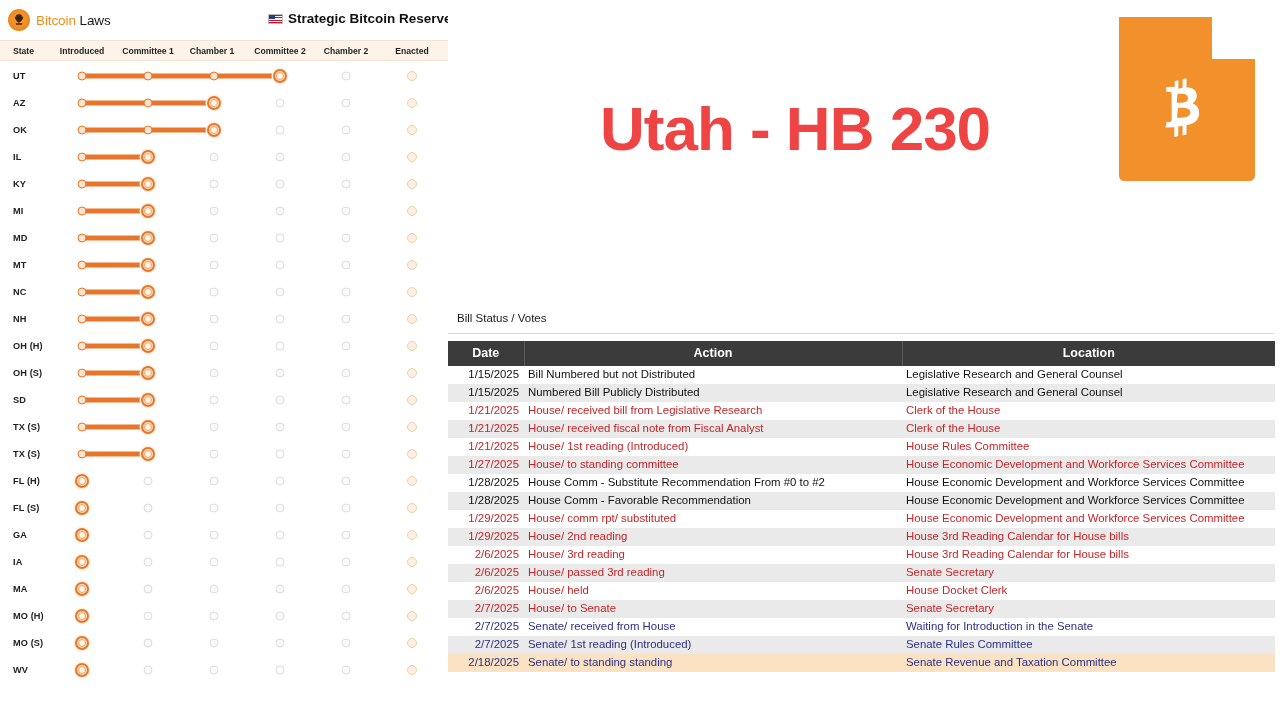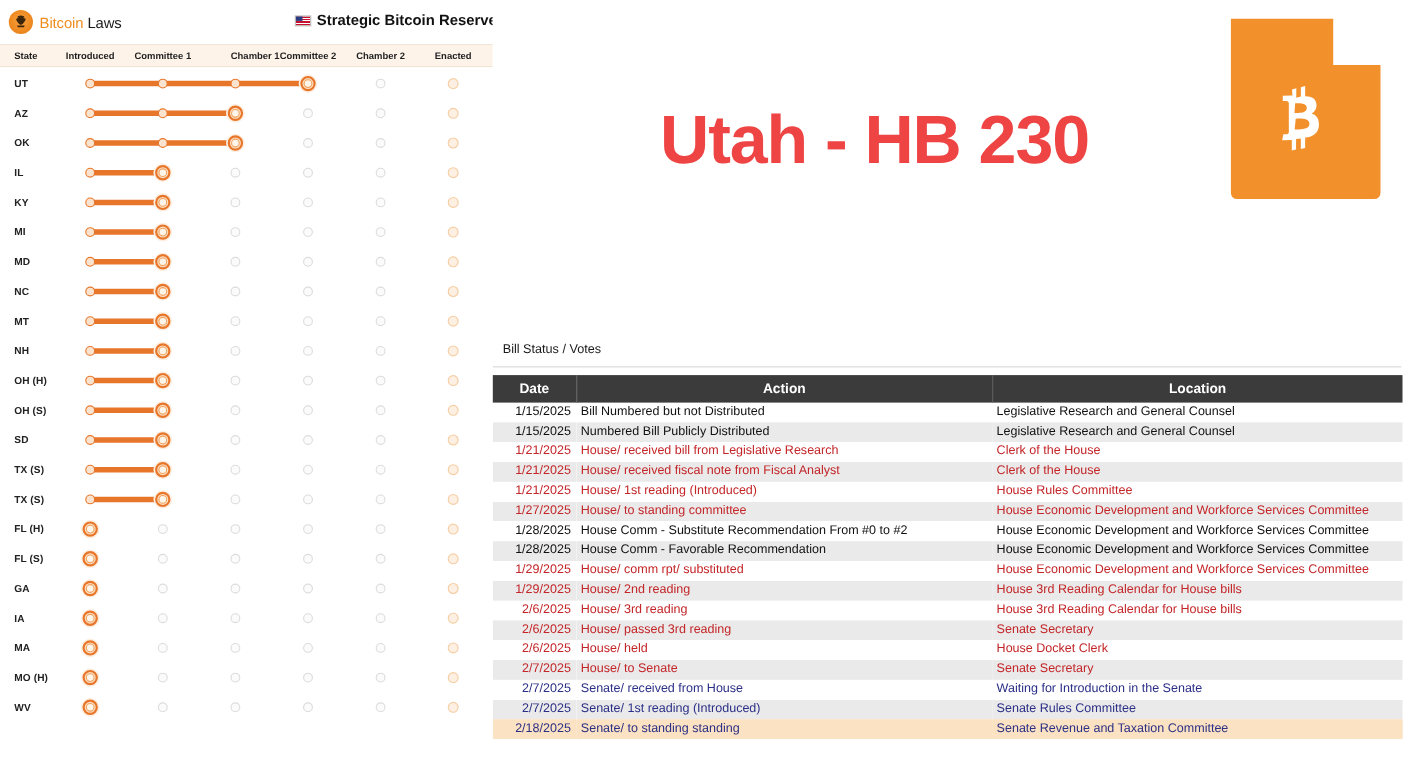--- a/index.html
+++ b/index.html
@@ -197,21 +197,21 @@
 
     <div id="race-title">
       <span class="flag-icon"></span>
       <span>Strategic Bitcoin Reserve Race</span>
     </div>
 
     <div id="tracker-head">
         <span class="th state-th" style="left: 13px;">State</span>
         <span class="th" style="left: 82px;">Introduced</span>
         <span class="th" style="left: 148px;">Committee 1</span>
-        <span class="th" style="left: 232px; text-align: center;">Chamber 1</span>
+        <span class="th" style="left: 212px; text-align: center;">Chamber 1</span>
         <span class="th" style="left: 280px;">Committee 2</span>
         <span class="th" style="left: 346px;">Chamber 2</span>
         <span class="th" style="left: 412px;">Enacted</span>
       </div>
 
     <div id="tracker-rows">
         <div class="trow">
           <span class="state-label">UT</span>
           <div class="track-line" style="left: 82px; width: 198px;"></div>
           <div class="dot filled-small" style="left: 82px;"></div>
@@ -275,40 +275,40 @@
           <span class="state-label">MD</span>
           <div class="track-line" style="left: 82px; width: 66px;"></div>
           <div class="dot filled-small" style="left: 82px;"></div>
           <div class="dot filled-current" style="left: 148px;"></div>
           <div class="dot empty-gray" style="left: 214px;"></div>
           <div class="dot empty-gray" style="left: 280px;"></div>
           <div class="dot empty-gray" style="left: 346px;"></div>
           <div class="dot empty-orange" style="left: 412px;"></div>
         </div>
         <div class="trow">
+          <span class="state-label">MT</span>
+          <div class="track-line" style="left: 82px; width: 66px;"></div>
+          <div class="dot filled-small" style="left: 82px;"></div>
+          <div class="dot filled-current" style="left: 148px;"></div>
+          <div class="dot empty-gray" style="left: 214px;"></div>
+          <div class="dot empty-gray" style="left: 280px;"></div>
+          <div class="dot empty-gray" style="left: 346px;"></div>
+          <div class="dot empty-orange" style="left: 412px;"></div>
+        </div>
+        <div class="trow">
           <span class="state-label">NC</span>
           <div class="track-line" style="left: 82px; width: 66px;"></div>
           <div class="dot filled-small" style="left: 82px;"></div>
           <div class="dot filled-current" style="left: 148px;"></div>
           <div class="dot empty-gray" style="left: 214px;"></div>
           <div class="dot empty-gray" style="left: 280px;"></div>
           <div class="dot empty-gray" style="left: 346px;"></div>
           <div class="dot empty-orange" style="left: 412px;"></div>
         </div>
         <div class="trow">
-          <span class="state-label">MT</span>
-          <div class="track-line" style="left: 82px; width: 66px;"></div>
-          <div class="dot filled-small" style="left: 82px;"></div>
-          <div class="dot filled-current" style="left: 148px;"></div>
-          <div class="dot empty-gray" style="left: 214px;"></div>
-          <div class="dot empty-gray" style="left: 280px;"></div>
-          <div class="dot empty-gray" style="left: 346px;"></div>
-          <div class="dot empty-orange" style="left: 412px;"></div>
-        </div>
-        <div class="trow">
           <span class="state-label">NH</span>
           <div class="track-line" style="left: 82px; width: 66px;"></div>
           <div class="dot filled-small" style="left: 82px;"></div>
           <div class="dot filled-current" style="left: 148px;"></div>
           <div class="dot empty-gray" style="left: 214px;"></div>
           <div class="dot empty-gray" style="left: 280px;"></div>
           <div class="dot empty-gray" style="left: 346px;"></div>
           <div class="dot empty-orange" style="left: 412px;"></div>
         </div>
         <div class="trow">
@@ -401,20 +401,29 @@
           <span class="state-label">MA</span>
           <div class="dot filled-current" style="left: 82px;"></div>
           <div class="dot empty-gray" style="left: 148px;"></div>
           <div class="dot empty-gray" style="left: 214px;"></div>
           <div class="dot empty-gray" style="left: 280px;"></div>
           <div class="dot empty-gray" style="left: 346px;"></div>
           <div class="dot empty-orange" style="left: 412px;"></div>
         </div>
         <div class="trow">
           <span class="state-label">MO (H)</span>
+          <div class="dot filled-current" style="left: 82px;"></div>
+          <div class="dot empty-gray" style="left: 148px;"></div>
+          <div class="dot empty-gray" style="left: 214px;"></div>
+          <div class="dot empty-gray" style="left: 280px;"></div>
+          <div class="dot empty-gray" style="left: 346px;"></div>
+          <div class="dot empty-orange" style="left: 412px;"></div>
+        </div>
+        <div class="trow">
+          <span class="state-label">MO (S)</span>
           <div class="dot filled-current" style="left: 82px;"></div>
           <div class="dot empty-gray" style="left: 148px;"></div>
           <div class="dot empty-gray" style="left: 214px;"></div>
           <div class="dot empty-gray" style="left: 280px;"></div>
           <div class="dot empty-gray" style="left: 346px;"></div>
           <div class="dot empty-orange" style="left: 412px;"></div>
         </div>
         <div class="trow">
           <span class="state-label">WV</span>
           <div class="dot filled-current" style="left: 82px;"></div>

